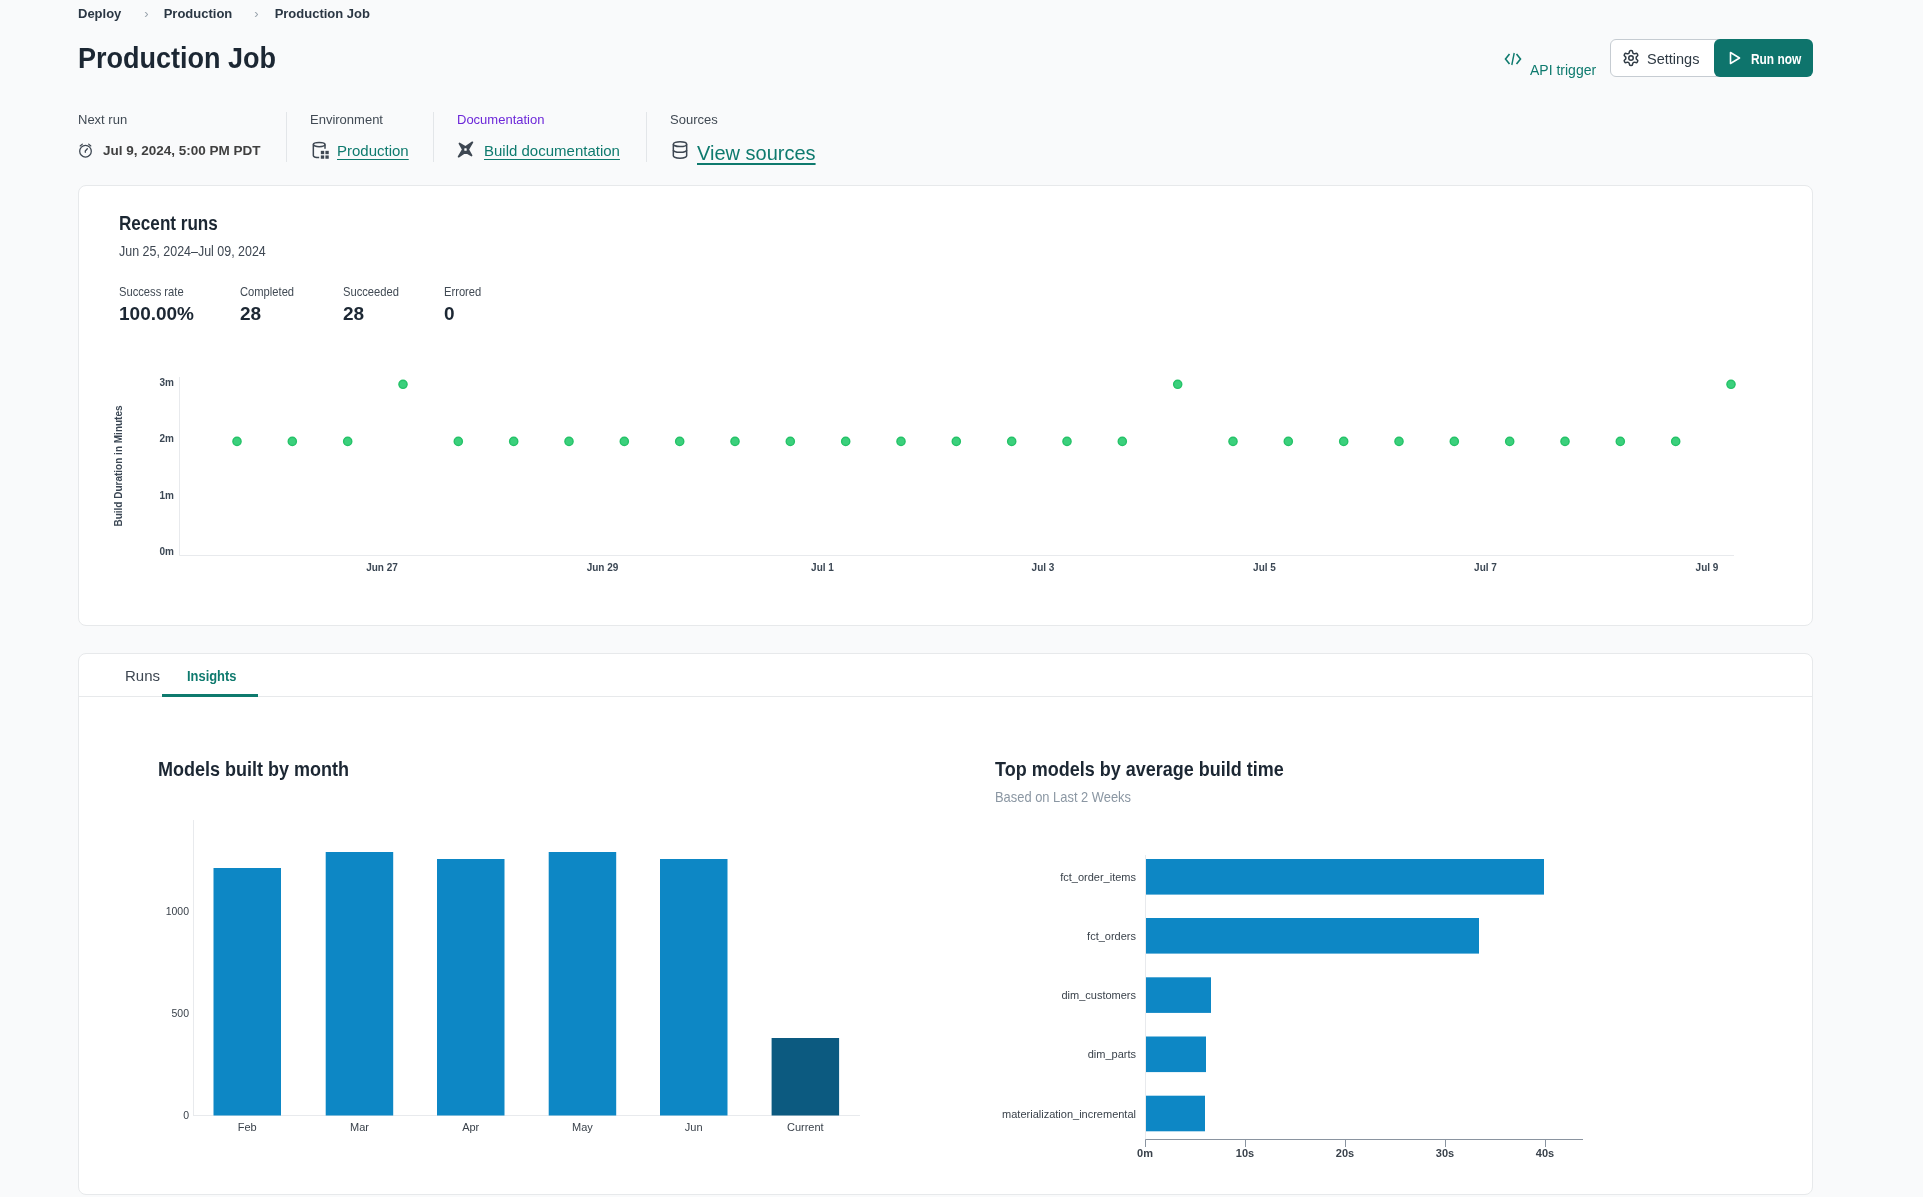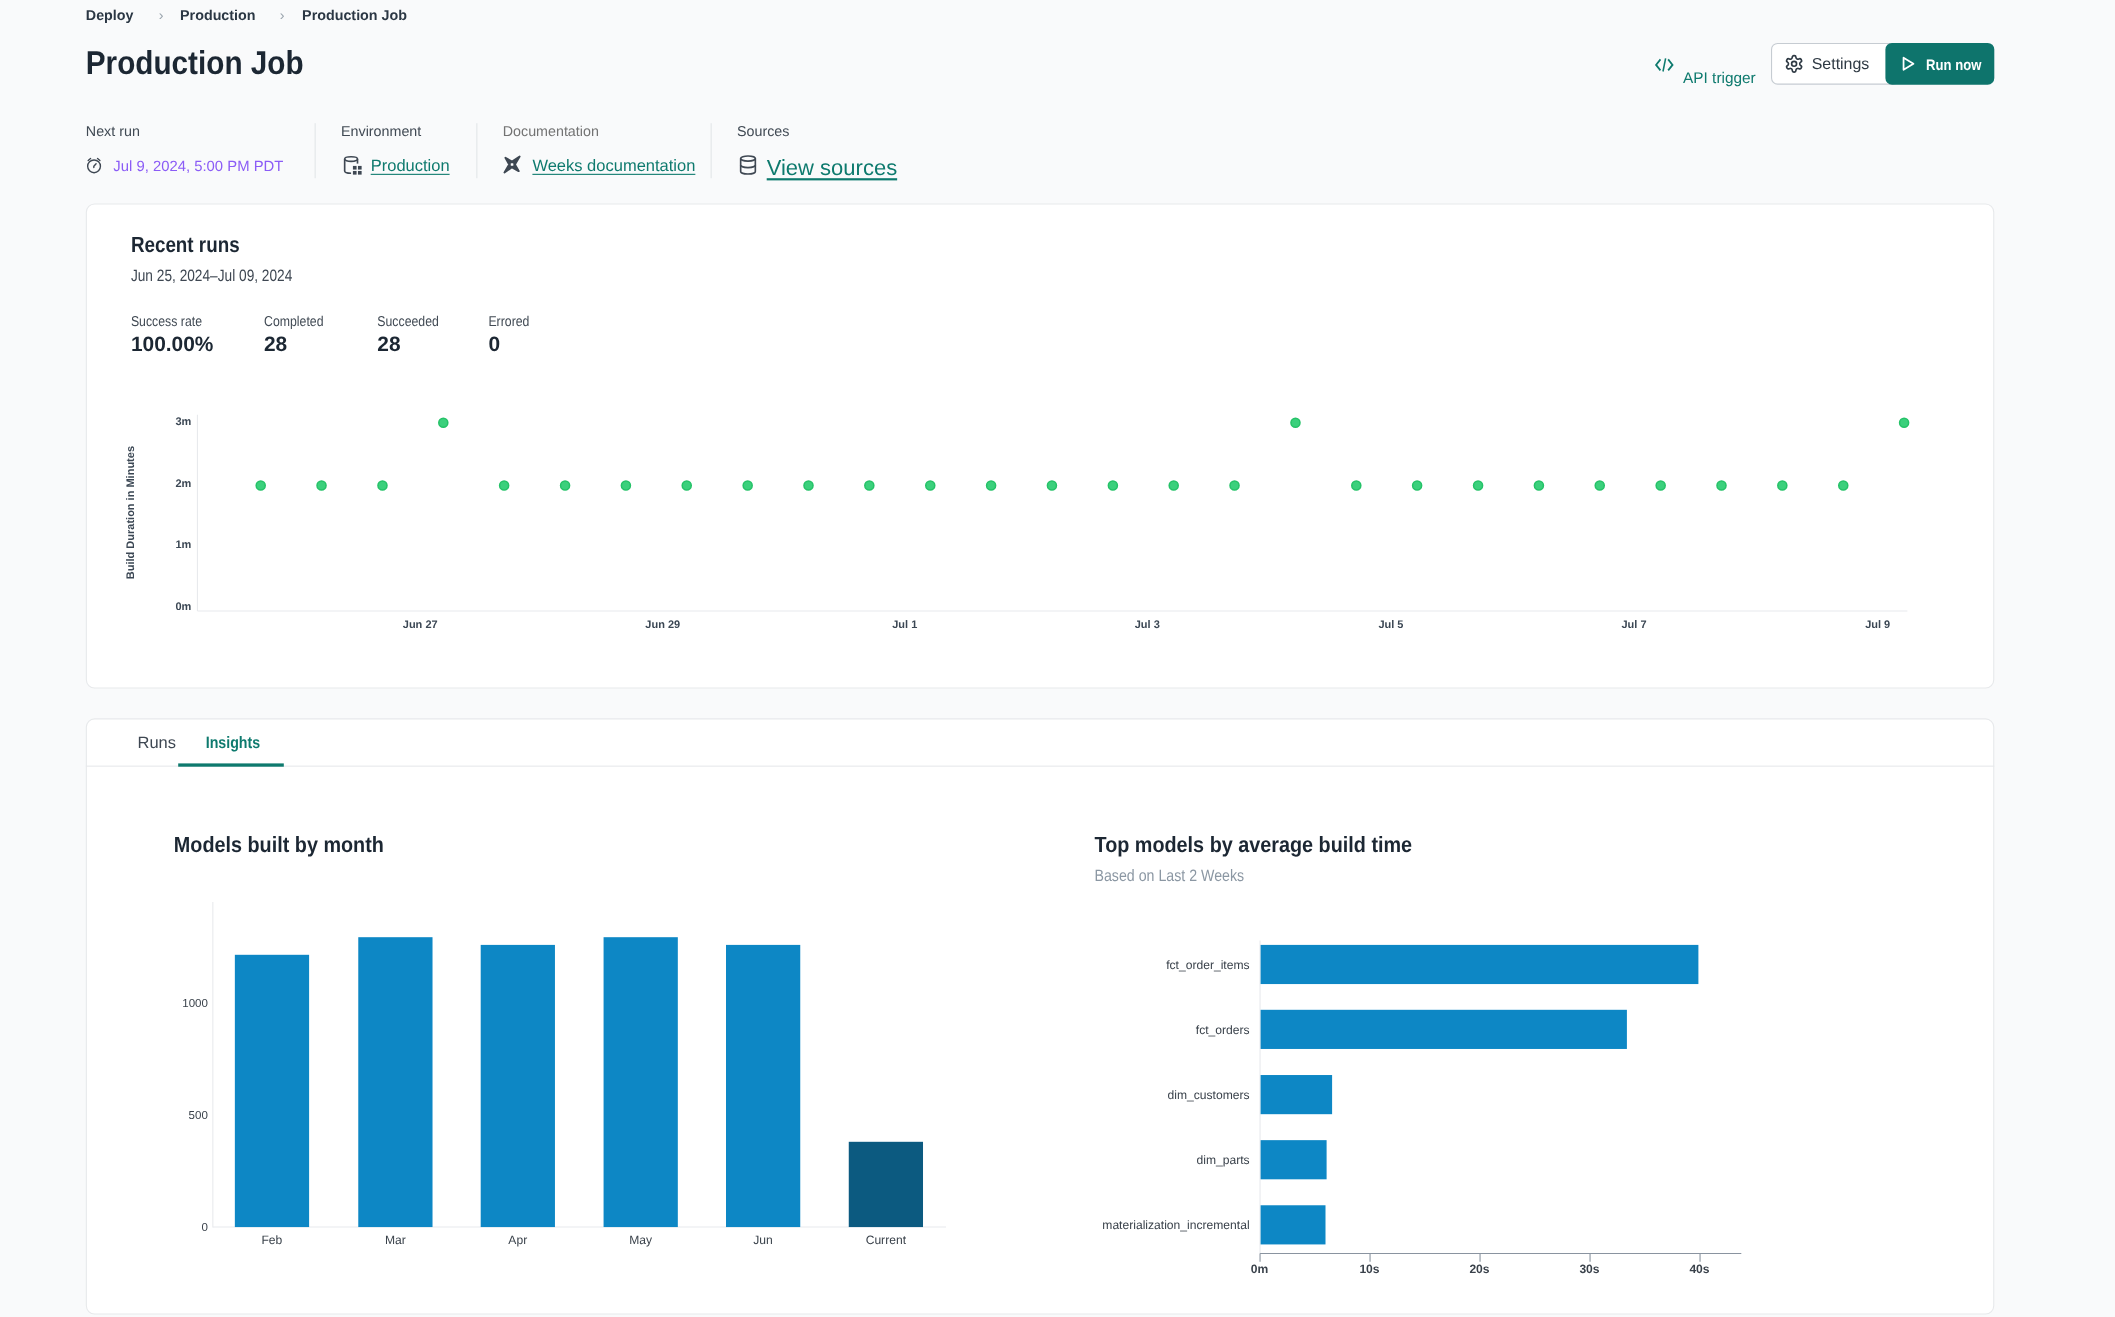--- a/index.html
+++ b/index.html
@@ -43,44 +43,44 @@
   <span style="position:absolute; left:37px; top:12px; font-size:14px; font-weight:700; color:#fff; white-space:nowrap; transform:scaleX(.85); transform-origin:left top;">Run now</span>
 </div>
 
 <div class="abs" style="left:78px; top:112px; font-size:13px; color:#414a54;">Next run</div>
 <svg width="17" height="17" viewBox="0 0 24 24" class="abs" style="left:77px; top:142px;">
   <circle cx="12" cy="13" r="8.2" fill="none" stroke="#3e4752" stroke-width="1.8"></circle>
   <path d="M11.7 14.5 L11.7 12.8 L14.6 9.6" fill="none" stroke="#3e4752" stroke-width="1.8" stroke-linecap="round"></path>
   <path d="M4.5 5.5 L7.5 3" fill="none" stroke="#3e4752" stroke-width="1.8" stroke-linecap="round"></path>
   <path d="M19.5 5.5 L16.5 3" fill="none" stroke="#3e4752" stroke-width="1.8" stroke-linecap="round"></path>
 </svg>
-<div class="abs" style="left:103px; top:143px; font-size:13.5px; font-weight:400; color:#8b5cf6; white-space:nowrap;text-align:center;">Jul 9, 2024, 5:00 PM PDT</div>
+<div class="abs" style="left:103px; top:143px; font-size:13.5px; font-weight:700; color:#404040; white-space:nowrap;text-align:center;">Jul 9, 2024, 5:00 PM PDT</div>
 
 <div class="abs" style="left:286px; top:112px; width:1px; height:50px; background:#e3e6e9;"></div>
 
 <div class="abs" style="left:310px; top:112px; font-size:13px; color:#414a54;">Environment</div>
 <svg width="20" height="20" viewBox="0 0 24 24" class="abs" style="left:310px; top:140px;">
   <path d="M4 5.5c0-1.4 3.1-2.5 7-2.5s7 1.1 7 2.5-3.1 2.5-7 2.5-7-1.1-7-2.5z" fill="none" stroke="#3e4752" stroke-width="1.8"></path>
   <path d="M4 5.5 V18.5 c0 1.4 3.1 2.5 7 2.5" fill="none" stroke="#3e4752" stroke-width="1.8"></path>
   <path d="M18 5.5 V10.5" fill="none" stroke="#3e4752" stroke-width="1.8"></path>
   <rect x="13" y="13" width="4" height="4" fill="#3e4752"></rect>
   <rect x="18.5" y="13" width="4" height="4" fill="#3e4752"></rect>
   <rect x="13" y="18.5" width="4" height="4" fill="#3e4752"></rect>
   <rect x="18.5" y="18.5" width="4" height="4" fill="#3e4752"></rect>
 </svg>
 <a class="tlink abs" style="left:337px; top:142px; font-size:15px;">Production</a>
 
 <div class="abs" style="left:433px; top:112px; width:1px; height:50px; background:#e3e6e9;"></div>
 
-<div class="abs" style="left:457px; top:112px; font-size:13px; color:#737373;">Documentation</div>
+<div class="abs" style="left:457px; top:112px; font-size:13px; color:#6d28d9;">Documentation</div>
 <svg width="19" height="19" viewBox="0 0 24 24" class="abs" style="left:456px; top:140px;">
   <path fill="#3e4752" stroke="#3e4752" stroke-width="2.2" stroke-linejoin="round" d="M4.4 4.4 L12 8.7 L20.7 2.9 L15.3 12 L19.6 19.6 L12 15.3 L3.3 21.1 L8.7 12 Z"></path>
   <rect x="10.5" y="10.5" width="3" height="3" rx="0.7" fill="#fff"></rect>
 </svg>
-<a class="tlink abs" style="left:484px; top:142px; font-size:15px;">Weeks documentation</a>
+<a class="tlink abs" style="left:484px; top:142px; font-size:15px;">Build documentation</a>
 
 <div class="abs" style="left:646px; top:112px; width:1px; height:50px; background:#e3e6e9;"></div>
 
 <div class="abs" style="left:670px; top:112px; font-size:13px; color:#414a54;">Sources</div>
 <svg width="20" height="20" viewBox="0 0 24 24" class="abs" style="left:670px; top:140px;">
   <ellipse cx="12" cy="5" rx="8" ry="2.8" fill="none" stroke="#3e4752" stroke-width="1.8"></ellipse>
   <path d="M4 5 v7 c0 1.5 3.6 2.8 8 2.8s8-1.3 8-2.8V5" fill="none" stroke="#3e4752" stroke-width="1.8"></path>
   <path d="M4 12 v7 c0 1.5 3.6 2.8 8 2.8s8-1.3 8-2.8v-7" fill="none" stroke="#3e4752" stroke-width="1.8"></path>
 </svg>
 <a class="tlink abs" style="left:697px; top:142px; font-size:20px;">View sources</a>

